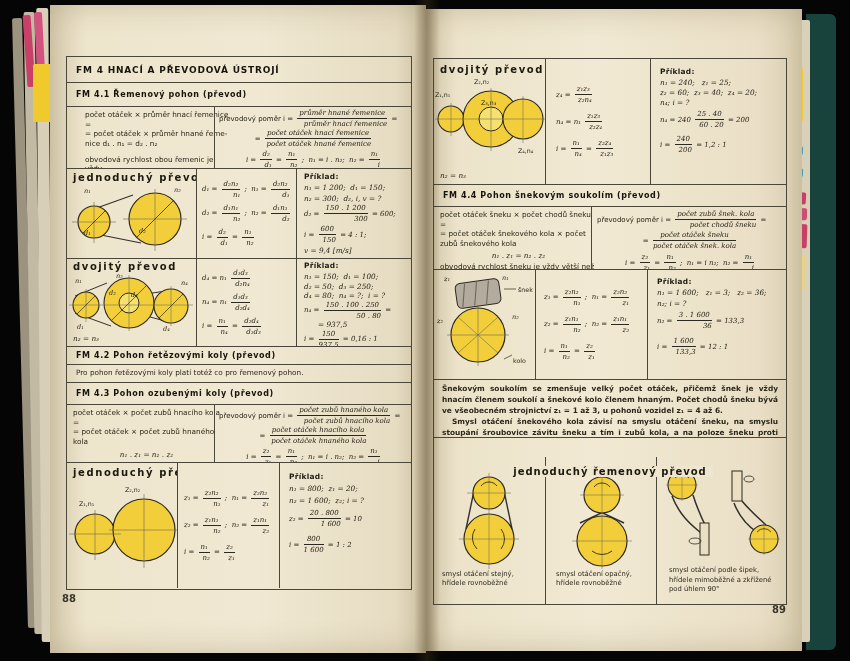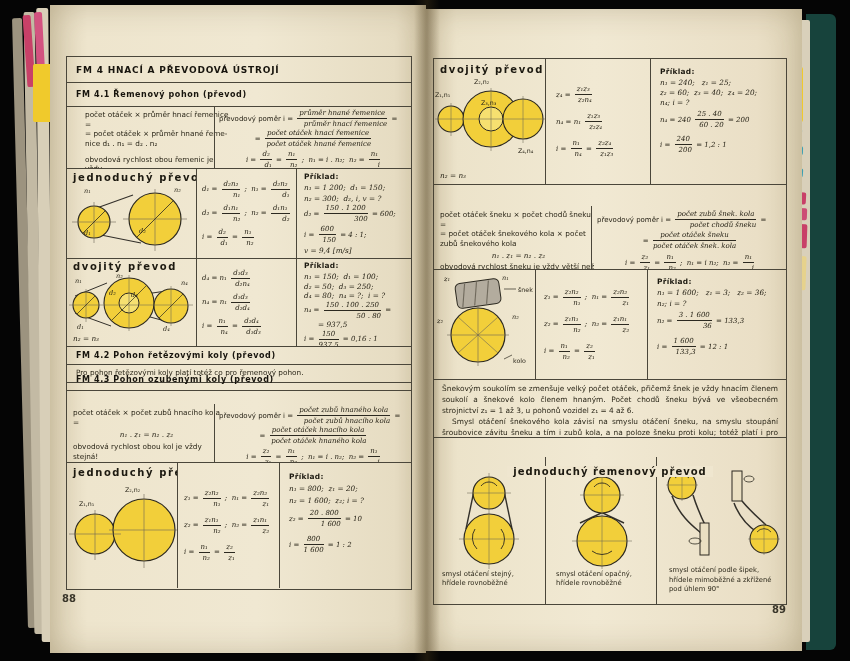--- a/index.html
+++ b/index.html
@@ -178,27 +178,28 @@
         </div>
       </div>
 
       <div class="trow" style="top:289px;height:18px;">
         <div class="hdrtxt subhdr">FM 4.2  Pohon řetězovými koly (převod)</div>
       </div>
       <div class="trow" style="top:307px;height:18px;">
         <div class="body7" style="display:flex;align-items:center;height:100%;padding-left:9px;">Pro pohon řetězovými koly platí totéž co pro řemenový pohon.</div>
       </div>
 
-      <div class="trow" style="top:311px;height:22px;">
+      <div class="trow" style="top:325px;height:22px;">
         <div class="hdrtxt subhdr">FM 4.3  Pohon ozubenými koly (převod)</div>
       </div>
 
       <div class="trow" style="top:347px;height:58px;">
         <div class="tcell" style="left:0;width:147px;padding:4px 4px 0 6px;">
           <div class="body7">počet otáček × počet zubů hnacího kola =</div>
+          <div class="body7">= počet otáček × počet zubů hnaného kola</div>
           <div class="pline" style="text-align:center;margin:3px 0;">n₁ . z₁ = n₂ . z₂</div>
           <div class="body7">obvodová rychlost obou kol je vždy stejná!</div>
         </div>
         <div class="tcell vline" style="left:147px;right:0;padding:2px 2px 0 4px;">
           <div class="fline sm">
             <span class="ft" style="font-style:normal;font-family:'DejaVu Sans',sans-serif;">převodový poměr i = </span>
             <span class="fline sm"><span class="frac"><span class="fn">počet zubů hnaného kola</span><span class="fd">počet zubů hnacího kola</span></span><span class="ft"> =</span></span>
           </div>
           <div class="fline sm" style="justify-content:center;margin-top:1px;"><span class="ft">= </span><span class="frac"><span class="fn">počet otáček hnacího kola</span><span class="fd">počet otáček hnaného kola</span></span></div>
           <div class="fline sm" style="justify-content:center;margin-top:2px;"><span class="ft">i = </span><span class="frac"><span class="fn">z₂</span><span class="fd">z₁</span></span><span class="ft"> = </span><span class="frac"><span class="fn">n₁</span><span class="fd">n₂</span></span><span class="ft"> ;  n₁ = i . n₂;  n₂ = </span><span class="frac"><span class="fn">n₁</span><span class="fd">i</span></span></div>
@@ -268,20 +269,23 @@
         <div class="tcell vline" style="left:216px;right:0;padding:8px 2px 0 9px;">
           <div class="ptitle">Příklad:</div>
           <div class="pline" style="margin:1px 0;">n₁ = 240;   z₁ = 25;</div>
           <div class="pline" style="margin:1px 0;">z₂ = 60;  z₃ = 40;  z₄ = 20;</div>
           <div class="pline" style="margin:1px 0;">n₄; i = ?</div>
           <div class="fline sm" style="margin-top:3px;"><span class="ft">n₄ = 240 </span><span class="frac"><span class="fn">25 . 40</span><span class="fd">60 . 20</span></span><span class="ft"> = 200</span></div>
           <div class="fline sm" style="margin-top:6px;"><span class="ft">i = </span><span class="frac"><span class="fn">240</span><span class="fd">200</span></span><span class="ft"> = 1,2 : 1</span></div>
         </div>
       </div>
 
+      <div class="trow" style="top:125px;height:22px;">
+        <div class="hdrtxt subhdr">FM 4.4  Pohon šnekovým soukolím (převod)</div>
+      </div>
 
       <div class="trow" style="top:147px;height:63px;">
         <div class="tcell" style="left:0;width:157px;padding:4px 4px 0 6px;">
           <div class="body7">počet otáček šneku × počet chodů šneku =</div>
           <div class="body7">= počet otáček šnekového kola × počet</div>
           <div class="body7">zubů šnekového kola</div>
           <div class="pline" style="text-align:center;margin:2px 0;">n₁ . z₁ = n₂ . z₂</div>
           <div class="body7">obvodová rychlost šneku je vždy větší než šne-</div>
 
         </div>
@@ -327,21 +331,21 @@
         <div class="tcell vline" style="left:213px;right:0;padding:8px 2px 0 9px;">
           <div class="ptitle">Příklad:</div>
           <div class="pline" style="margin:2px 0;">n₁ = 1 600;   z₁ = 3;   z₂ = 36;</div>
           <div class="pline" style="margin:2px 0;">n₂; i = ?</div>
           <div class="fline sm" style="margin-top:3px;"><span class="ft">n₂ = </span><span class="frac"><span class="fn">3 . 1 600</span><span class="fd">36</span></span><span class="ft"> = 133,3</span></div>
           <div class="fline sm" style="margin-top:7px;"><span class="ft">i = </span><span class="frac"><span class="fn">1 600</span><span class="fd">133,3</span></span><span class="ft"> = 12 : 1</span></div>
         </div>
       </div>
 
       <div class="trow" style="top:320px;height:58px;">
-        <div style="padding:4px 8px 0 8px;">
+        <div style="padding:4px 8px 0 8px;font-weight:bold;">
           <div class="para">Šnekovým soukolím se zmenšuje velký počet otáček, přičemž šnek je vždy hnacím členem soukolí a šnekové kolo členem hnaným. Počet chodů šneku bývá ve všeobecném strojnictví z₁ = 1 až 3, u pohonů vozidel z₁ = 4 až 6.</div>
           <div class="para" style="text-indent:10px;">Smysl otáčení šnekového kola závisí na smyslu otáčení šneku, na smyslu stoupání šroubovice závitu šneku a tím i zubů kola, a na poloze šneku proti kolu; totéž platí i pro šroubová soukolí!</div>
         </div>
       </div>
 
 
       <div class="trow" style="top:398px;height:147px;border-bottom:none;">
         <div class="tcell" style="left:0;width:111px;">
           <svg width="100" height="100" viewBox="0 0 100 100" style="position:absolute;top:14px;left:5px;">
             <line x1="36" y1="15" x2="27" y2="58" stroke="#33302a" stroke-width="1.4"></line>

